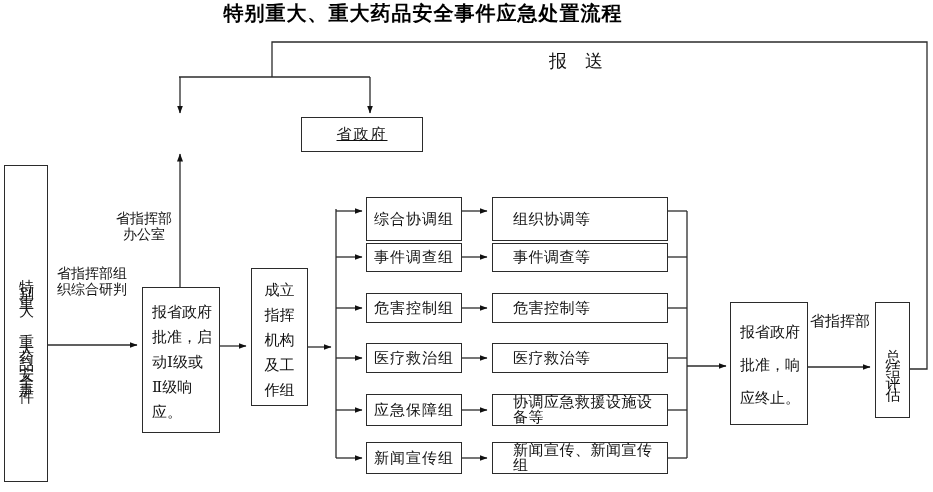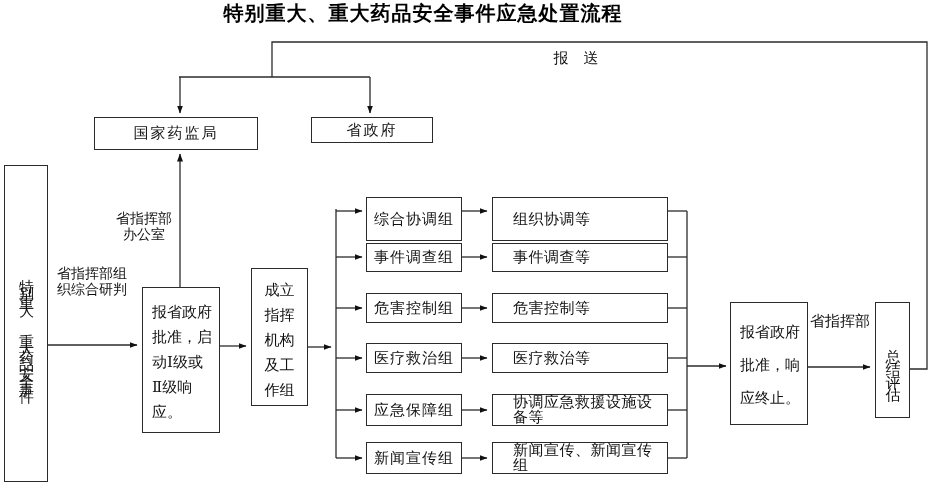--- a/index.html
+++ b/index.html
@@ -20,37 +20,37 @@
     font-size:15px;line-height:1;z-index:1;
   }
   .pre{white-space:pre-line;}
   .vert{
     writing-mode:vertical-lr;text-orientation:upright;
   }
   .lbl{position:absolute;z-index:2;color:#111;}
   
   .event-box{left:4px;top:165px;width:44px;height:317px;letter-spacing:8px;padding-top:6px;}
   .nmpa-box{left:94px;top:117px;width:164px;height:33px;letter-spacing:2px;}
-  .provgov-box{left:311px;top:117px;width:122px;height:26px;letter-spacing:2px;}
+  .provgov-box{left:301px;top:117px;width:122px;height:35px;letter-spacing:2px;text-decoration:underline;}
   .step1-box{left:142px;top:287px;width:78px;height:146px;
     align-items:flex-start;justify-content:flex-start;text-align:left;
     padding:12px 0 0 9px;line-height:25px;}
   .step2-box{left:251px;top:268px;width:57px;height:138px;
     align-items:flex-start;text-align:center;padding-top:9px;line-height:25px;}
   .step3-box{left:730px;top:302px;width:78px;height:123px;
     align-items:flex-start;justify-content:flex-start;text-align:left;
     padding:13px 0 0 9px;line-height:33px;}
   .step4-box{left:875px;top:302px;width:35px;height:116px;letter-spacing:13px;padding-top:6px;}
   
   .grp{left:366px;width:96px;letter-spacing:1px;}
   .duty{left:492px;width:176px;justify-content:flex-start;padding-left:20px;text-align:left;letter-spacing:0.5px;}
   .r1{top:197px;height:44px}.r2{top:243px;height:29px}.r3{top:293px;height:30px}
   .r4{top:343px;height:30px}.r5{top:394px;height:32px}.r6{top:442px;height:32px}
   
-  .report-lbl{left:536px;top:49px;width:80px;text-align:center;font-size:15px;}
+  .report-lbl{left:536px;top:49px;width:80px;text-align:center;font-size:18px;}
   .office-lbl{left:104px;top:211px;width:80px;text-align:center;font-size:14px;line-height:16px;}
   .research-lbl{left:57px;top:266px;width:86px;text-align:left;font-size:14px;line-height:16px;}
   .commander-lbl{left:810px;top:312px;width:64px;font-size:15px;}
 </style>
 </head>
 <body>
 
 <div class="canvas">
 
   <svg class="wires" width="933" height="492" viewBox="0 0 933 492">
@@ -98,21 +98,20 @@
       <line x1="808" y1="367" x2="870" y2="367" marker-end="url(#ah)"></line>
     </g>
   </svg>
 
   <div class="title">特别重大、重大药品安全事件应急处置流程</div>
 
   <div class="lbl report-lbl">报　送</div>
 
   <div class="box event-box vert">特别重大、重大药品安全事件</div>
 
-  <div class="box nmpa-box">国家药监局</div>
   <div class="box provgov-box">省政府</div>
 
   <div class="lbl office-lbl pre">省指挥部
 办公室</div>
   <div class="lbl research-lbl pre">省指挥部组
 织综合研判</div>
 
   <div class="box step1-box pre">报省政府
 批准，启
 动Ⅰ级或

